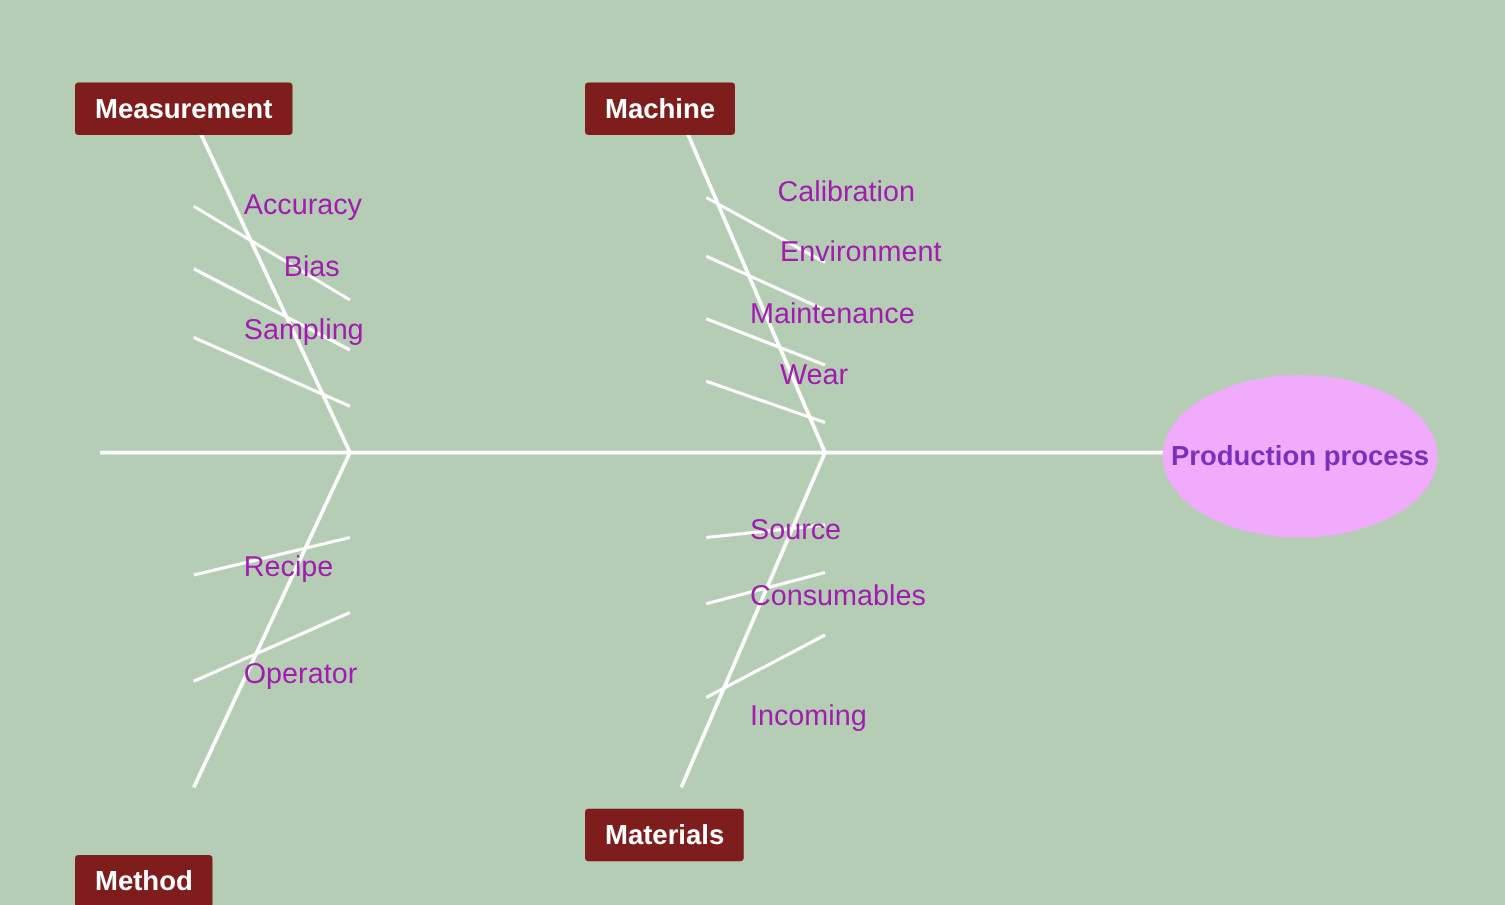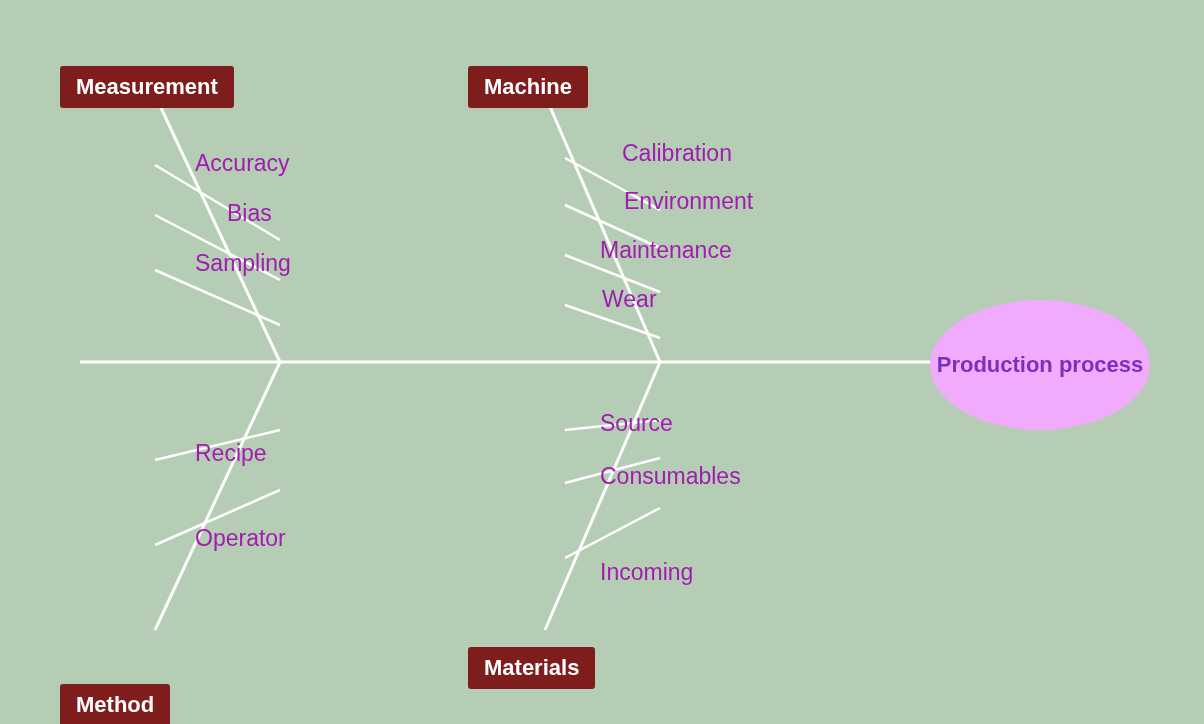--- a/index.html
+++ b/index.html
@@ -88,21 +88,21 @@
 
 <div class="category-box" style="left:468px; top:611px;">Materials</div>
 
 <div class="branch-label" style="left:195px; top:150px;">Accuracy</div>
 <div class="branch-label" style="left:227px; top:200px;">Bias</div>
 <div class="branch-label" style="left:195px; top:250px;">Sampling</div>
 
 <div class="branch-label" style="left:600px; top:140px;margin-left:22px;">Calibration</div>
 <div class="branch-label" style="left:600px; top:188px;margin-left:24px;">Environment</div>
 <div class="branch-label" style="left:600px; top:237px;text-align:center;">Maintenance</div>
-<div class="branch-label" style="left:602px; top:286px;">Wear</div>
+<div class="branch-label" style="left:624px; top:286px;">Wear</div>
 
 <div class="branch-label" style="left:195px; top:440px;">Recipe</div>
 <div class="branch-label" style="left:195px; top:525px;">Operator</div>
 
 <div class="branch-label" style="left:600px; top:410px;">Source</div>
 <div class="branch-label" style="left:600px; top:463px;">Consumables</div>
 <div class="branch-label" style="left:600px; top:538px;margin-top:21px;">Incoming</div>
 
 <div class="effect-ellipse" style="left:930px; top:300px; width:220px; height:130px;">
   <span>Production

